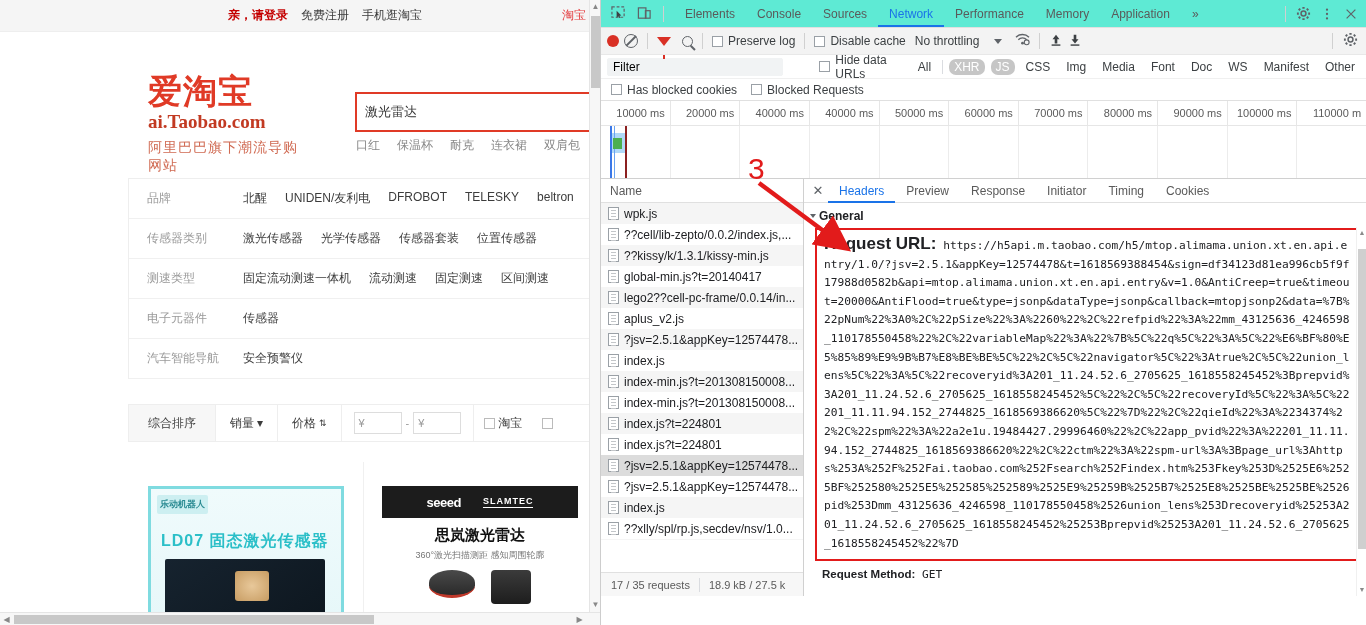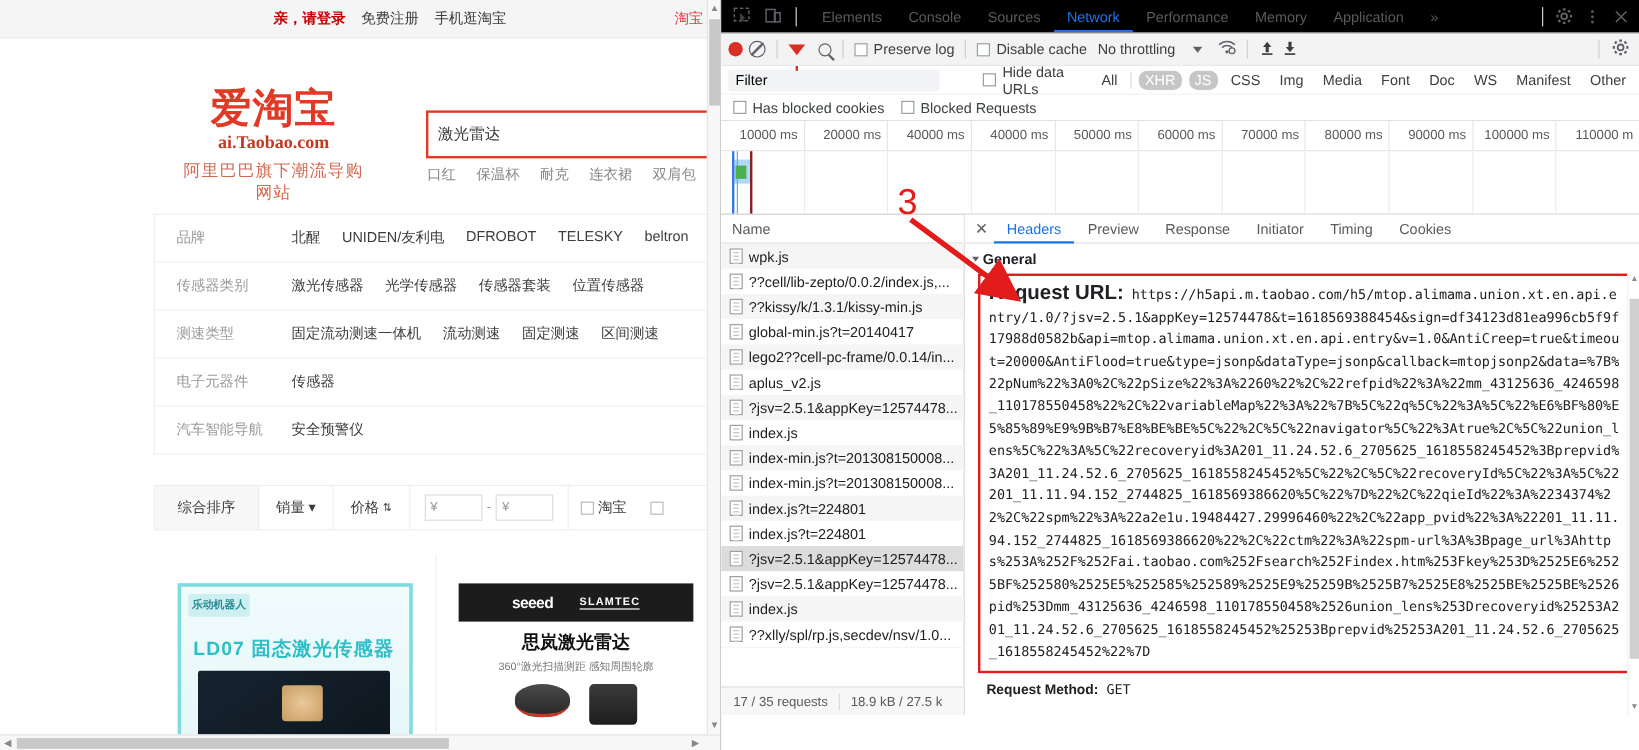--- a/index.html
+++ b/index.html
@@ -21,26 +21,26 @@
     height: 32px; background: #f5f5f5; border-bottom: 1px solid #eee;
     display: flex; align-items: center; font-size: 12px; color: #6c6c6c;
     position: relative;
   }
   .tb-topbar .tb-links { position: absolute; left: 228px; display: flex; gap: 13px; align-items: center; }
   .tb-topbar .tb-red { color: #c40000; font-weight: bold; }
   .tb-topbar .tb-reg { color: #3c3c3c; }
   .tb-topbar .tb-right { position: absolute; right: 14px; color: #e4393c; }
 
   .tb-header { position: relative; height: 120px; }
-  .tb-logo { position: absolute; left: 148px; top: 42px; width: 160px; text-align: center; }
+  .tb-logo { position: absolute; left: 148px; top: 42px; width: 160px; text-align: left; }
   .tb-logo-main {
     font-size: 34px; font-weight: bold; color: #e03a26; letter-spacing: 1px;
     font-family: "DejaVu Sans", sans-serif; line-height: 1;
   }
-  .tb-logo-sub { font-size: 15px; font-weight: bold; color: #c23a22; margin-top: 3px; font-family: "Liberation Serif", serif;}
+  .tb-logo-sub { font-size: 19px; font-weight: bold; color: #c23a22; margin-top: 3px; font-family: "Liberation Serif", serif;}
   .tb-logo-slogan { font-size: 14px; color: #d06a52; margin-top: 6px; letter-spacing: 1px; }
 
   .tb-searchbox {
     position: absolute; left: 355px; top: 60px; width: 248px; height: 40px;
     border: 2px solid #e03a26; background: #fff;
   }
   .tb-searchbox input {
     border: 0; outline: none; width: 100%; height: 100%;
     font-size: 13px; color: #333; padding: 0 8px; background: transparent;
     font-family: "Liberation Sans", sans-serif;
@@ -134,21 +134,21 @@
   .tb-scroll-h .arrow-l { left: 0; } .tb-scroll-h .arrow-r { right: 14px; }
 
   
   #devtools {
     position: absolute; left: 600px; top: 0; width: 766px; height: 625px;
     background: #fff; border-left: 1px solid #cdcdcd;
     font-family: "Liberation Sans", sans-serif; font-size: 12px; color: #5a5a5a;
   }
   .dt-tabbar {
     height: 28px; border-bottom: 1px solid #e0e0e0; display: flex; align-items: center;
-    background: #000000; position: relative;
+    background: #5eead4; position: relative;
   }
   .dt-icons { display: flex; align-items: center; gap: 4px; padding: 0 6px; }
   .dt-ibtn { width: 22px; height: 22px; display: flex; align-items: center; justify-content: center; }
   .dt-sep { width: 1px; height: 16px; background: #d0d0d0; margin: 0 4px; }
   .dt-tabs { display: flex; align-items: center; height: 100%; }
   .dt-tab {
     padding: 0 11px; height: 100%; display: flex; align-items: center;
     font-size: 12px; color: #5a5a5a; white-space: nowrap;
   }
   .dt-tab.sel { color: #1a73e8; box-shadow: inset 0 -2px 0 #1a73e8; }

